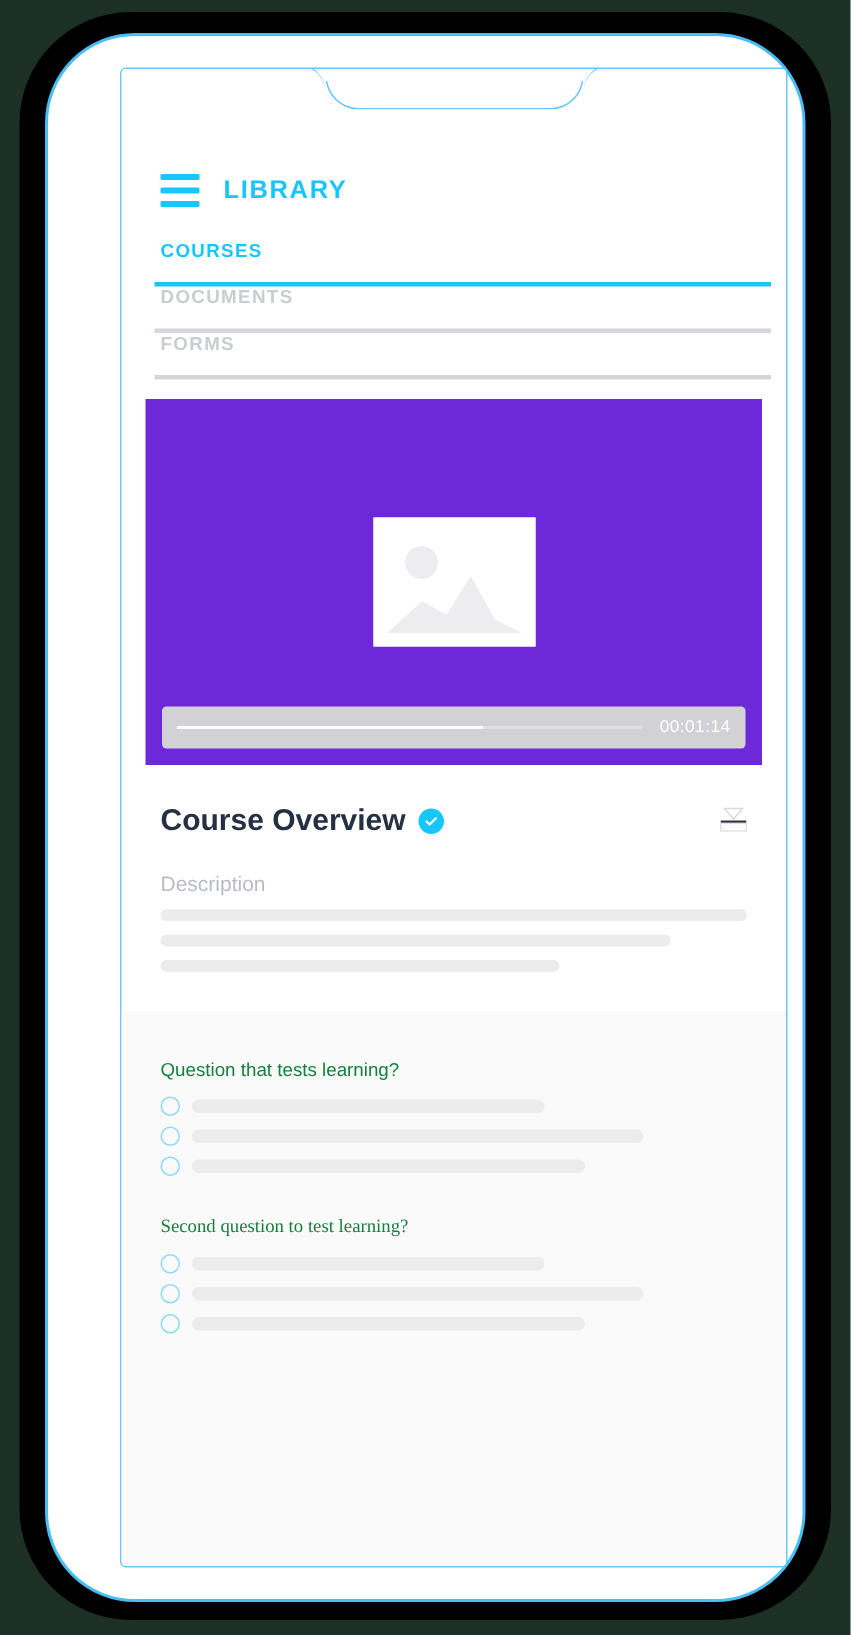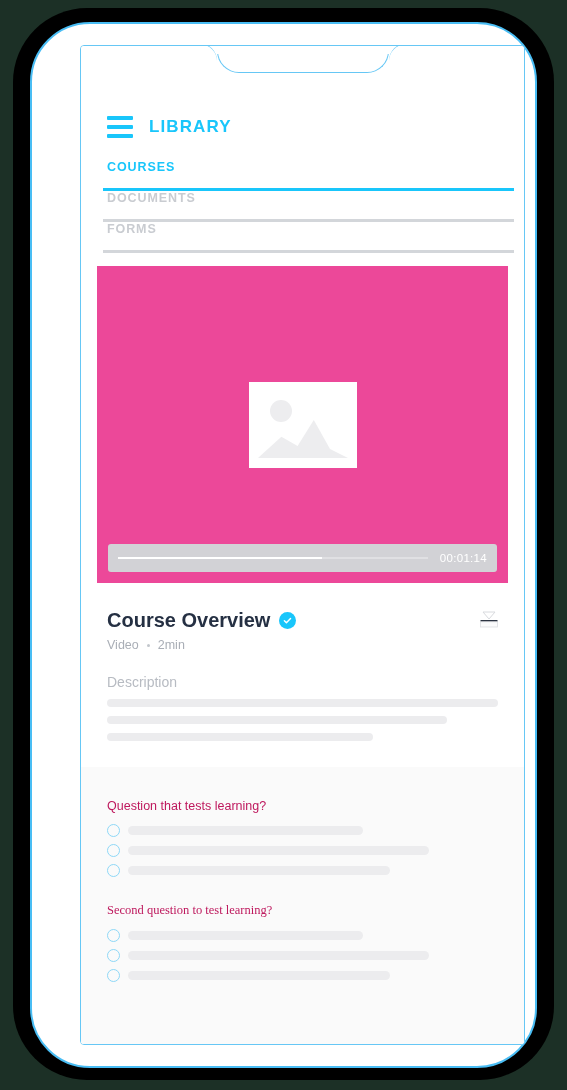--- a/index.html
+++ b/index.html
@@ -150,22 +150,22 @@
     display: block;
     height: 3px;
     background: #d3d6da;
     margin: 0 8px 0 22px;
   }
   .tab.active .tab-underline { background: #19c6fb; }
 
   
   .video-wrap {
     margin: 13px 16px 0 16px;
-    height: 317px;
-    background: #ec4899;
+    height: 244px;
+    background: #6d28d9;
     position: relative;
   }
   .img-placeholder {
     position: absolute;
     left: 50%;
     top: 50%;
     transform: translate(-50%, -50%);
     width: 108px;
     height: 86px;
     border: 9px solid #ffffff;
@@ -296,21 +296,21 @@
     min-height: 300px;
   }
   .quiz-title {
     font-size: 18px;
     color: #253043;
     font-weight: normal;
     margin: 0 0 16px 0;
   }
   .q-text {
     font-size: 12.5px;
-    color: #be185d;
+    color: #15803d;
     margin-bottom: 11px;
   }
   .option {
     display: flex;
     align-items: center;
     gap: 8px;
     margin-bottom: 7px;
     cursor: pointer;
   }
   .radio {
@@ -382,25 +382,20 @@
 
     <div class="course">
       <div class="course-title-row">
         <div class="course-title">Course Overview</div>
         <div class="verified-badge">
           <svg width="11" height="11" viewBox="0 0 12 12">
             <polyline points="2.6,6.2 4.8,8.4 9.3,3.8" fill="none" stroke="#ffffff" stroke-width="1.6" stroke-linecap="round" stroke-linejoin="round"></polyline>
           </svg>
         </div>
       </div>
-      <div class="course-meta">
-        <span>Video</span>
-        <span class="meta-dot"></span>
-        <span>2min</span>
-      </div>
 
       <div class="download-btn">
         <svg width="26" height="24" viewBox="0 0 26 24">
           <polygon points="7,2 19,2 13,9" fill="#ffffff" stroke="#d8dade" stroke-width="1"></polygon>
           <rect x="4.5" y="10" width="17" height="1.8" fill="#2c3442"></rect>
           <rect x="4.5" y="11.8" width="17" height="5.2" fill="#fbfbfc" stroke="#dcdee2" stroke-width="0.8"></rect>
         </svg>
       </div>
 
       <div class="desc-label">Description</div>

